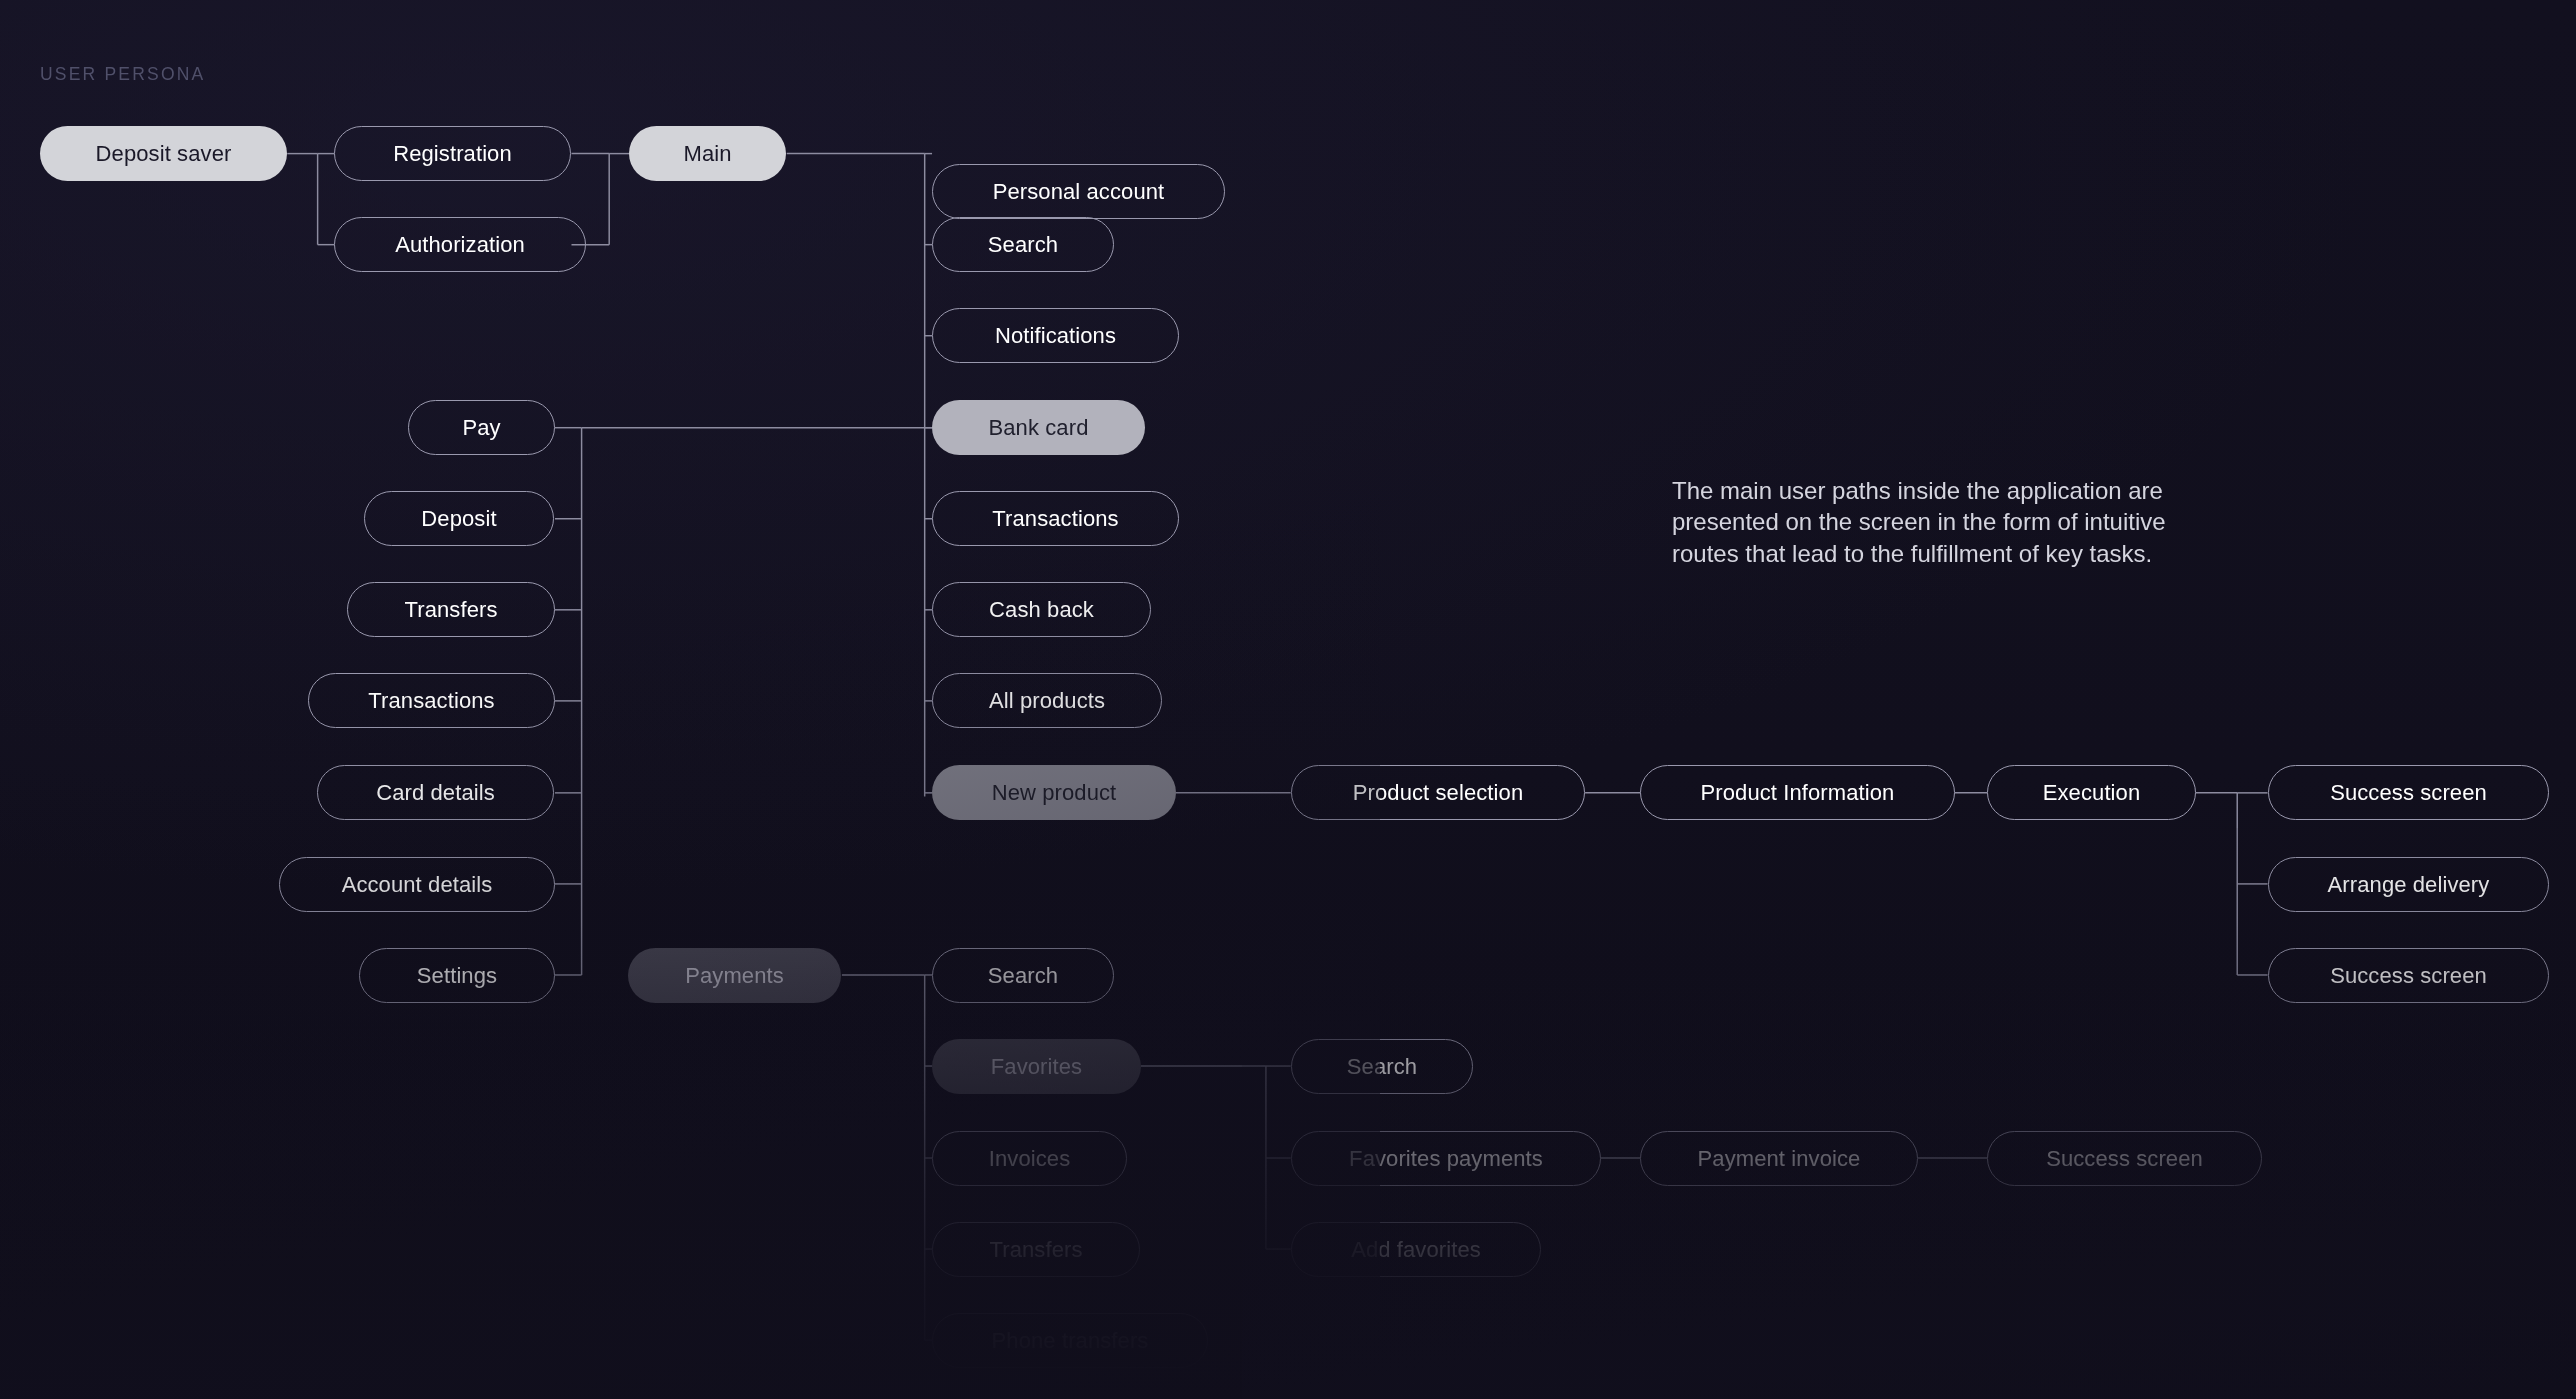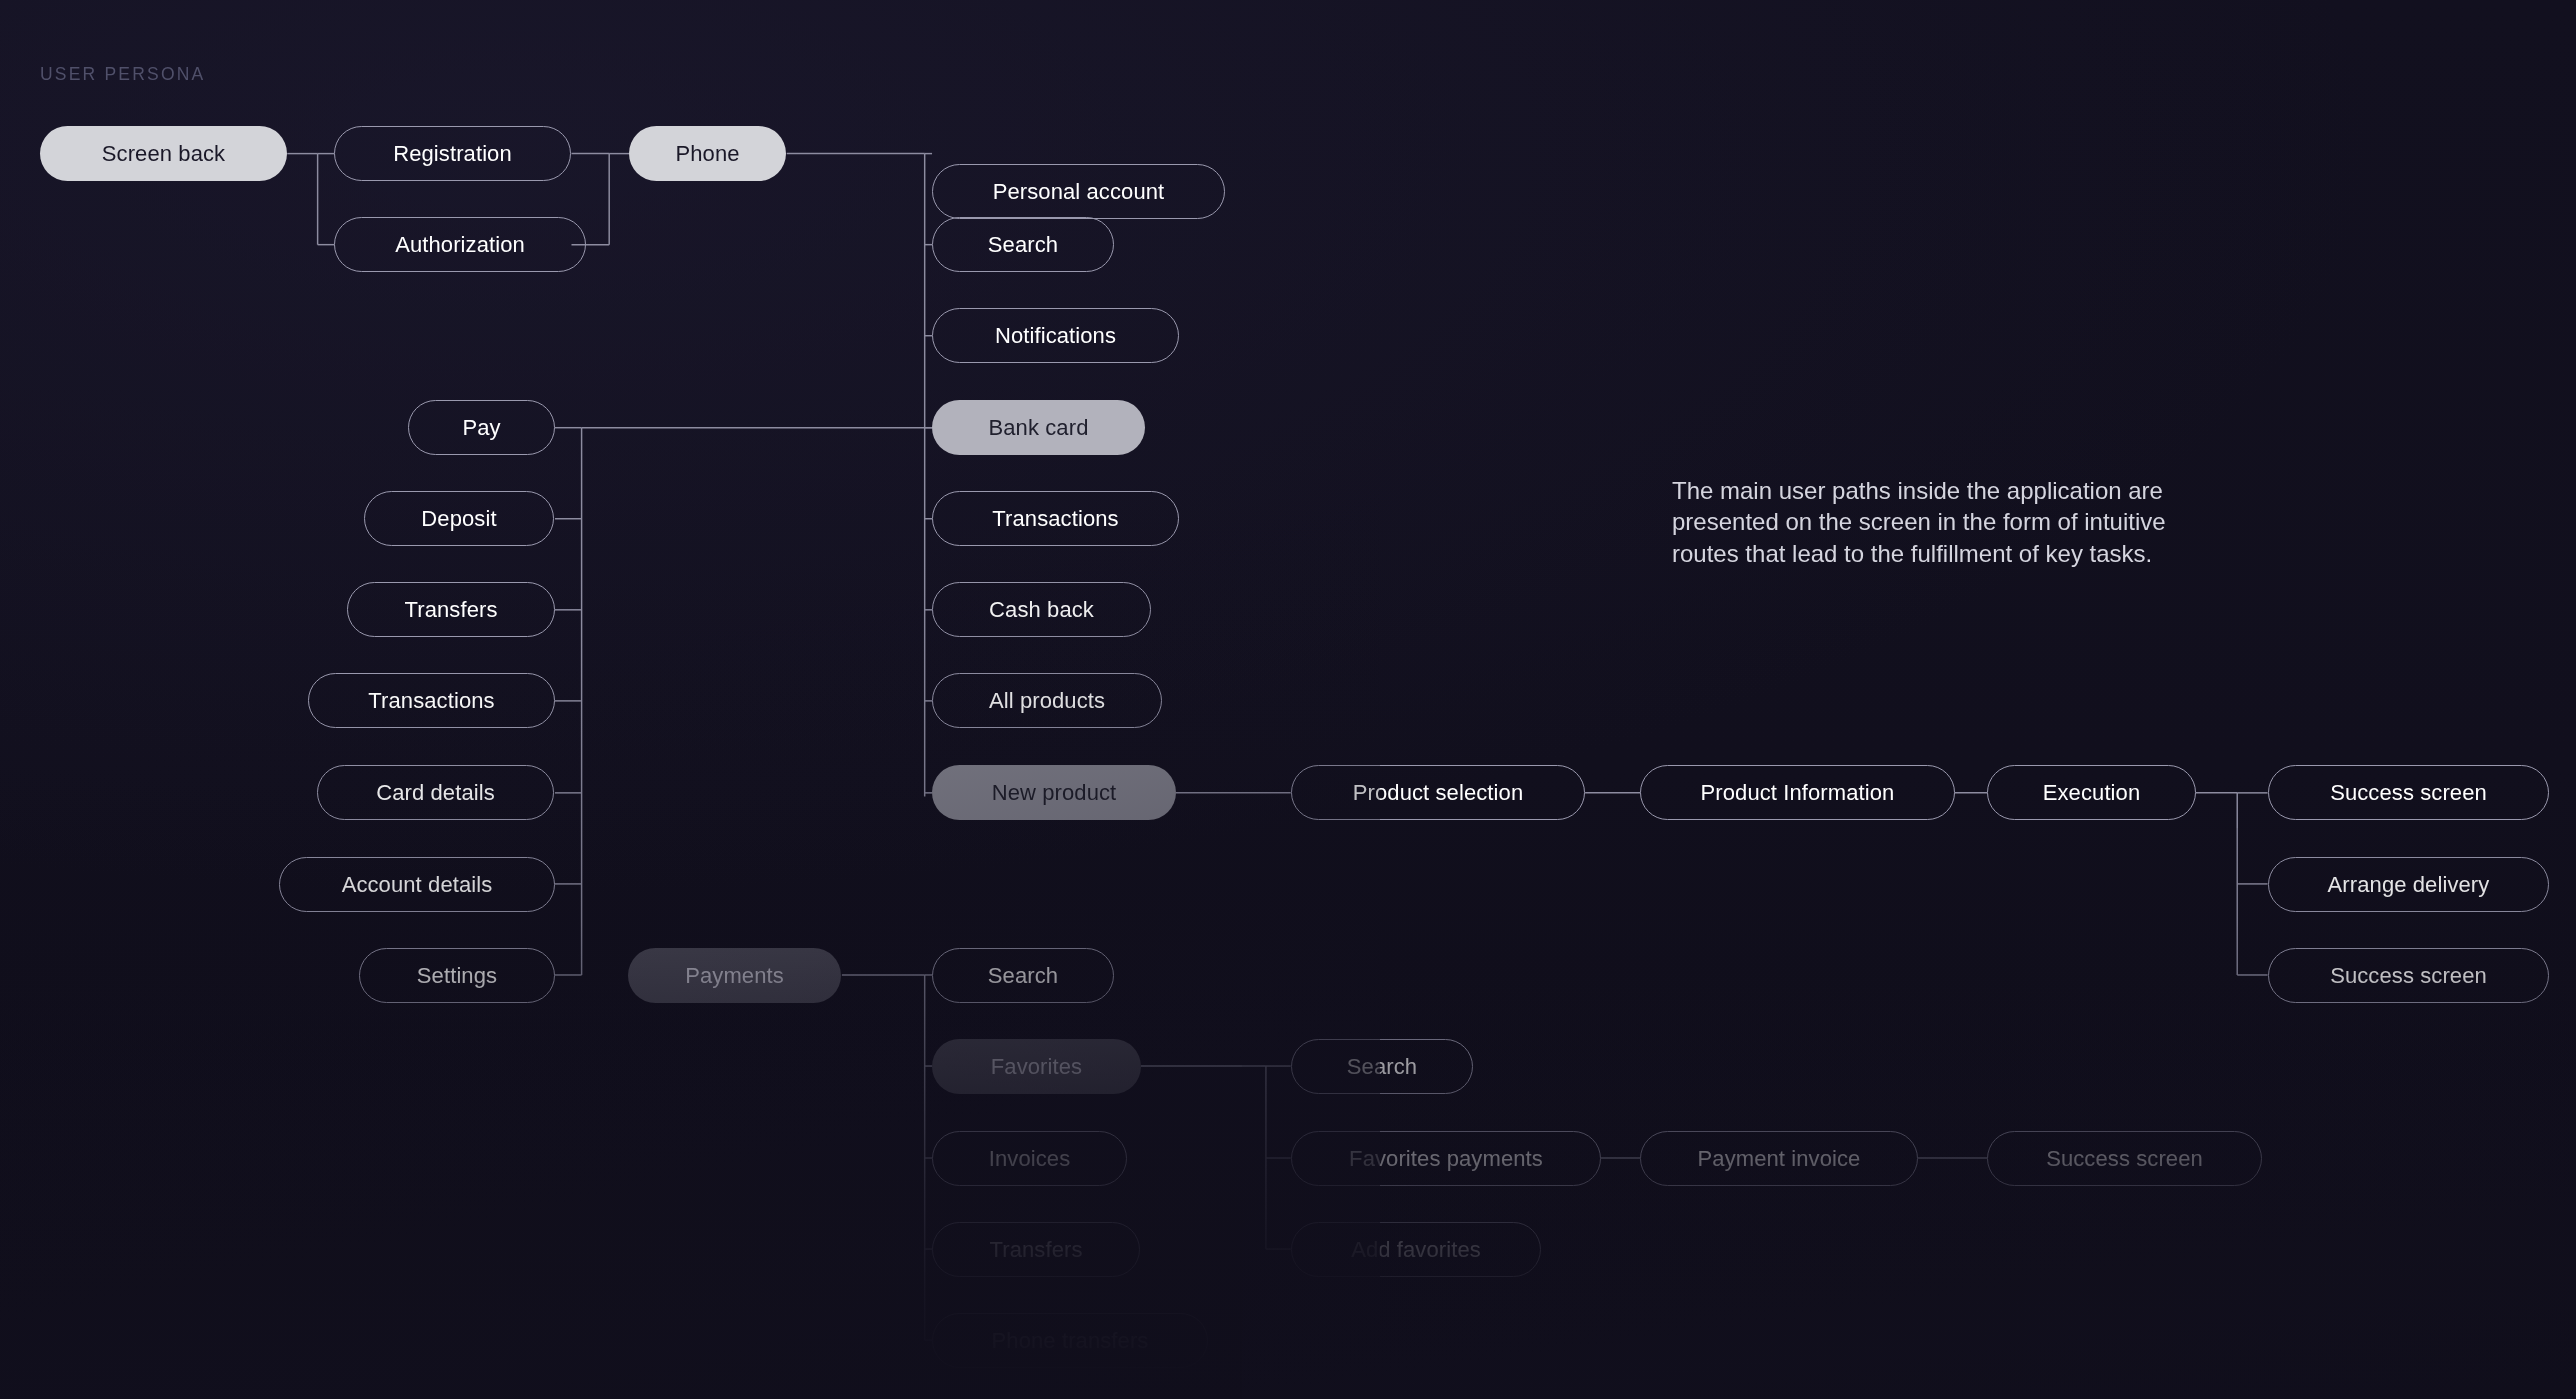--- a/index.html
+++ b/index.html
@@ -196,27 +196,27 @@
     <line x1="1740" y1="1259" x2="1783" y2="1259"></line>
     <line x1="2085" y1="1259" x2="2160" y2="1259"></line>
   </svg>
 
   <div class="kicker">USER PERSONA</div>
 
   <div class="headline">
   </div>
   <div class="blurb">The main user paths inside the application are presented on the screen in the form of intuitive routes that lead to the fulfillment of key tasks.</div>
 
-  <div class="node solid-bright" style="left:40px; top:126px; width:247px;">Screen back</div>
+  <div class="node solid-bright" style="left:40px; top:126px; width:247px;">Deposit saver</div>
 
   <div class="node outline" style="left:334px; top:126px; width:237px;">Registration</div>
 
   <div class="node outline" style="left:334px; top:217px; width:252px;">Authorization</div>
 
-  <div class="node solid-bright" style="left:629px; top:126px; width:157px;">Phone</div>
+  <div class="node solid-bright" style="left:629px; top:126px; width:157px;">Main</div>
 
   <div class="node outline" style="left:932px; top:126px; width:293px;margin-top:38px;">Personal account</div>
 
   <div class="node outline" style="left:932px; top:217px; width:182px;">Search</div>
 
   <div class="node outline" style="left:932px; top:308px; width:247px;">Notifications</div>
 
   <div class="node solid-light" style="left:932px; top:400px; width:213px;">Bank card</div>
 
   <div class="node outline" style="left:932px; top:491px; width:247px;">Transactions</div>

